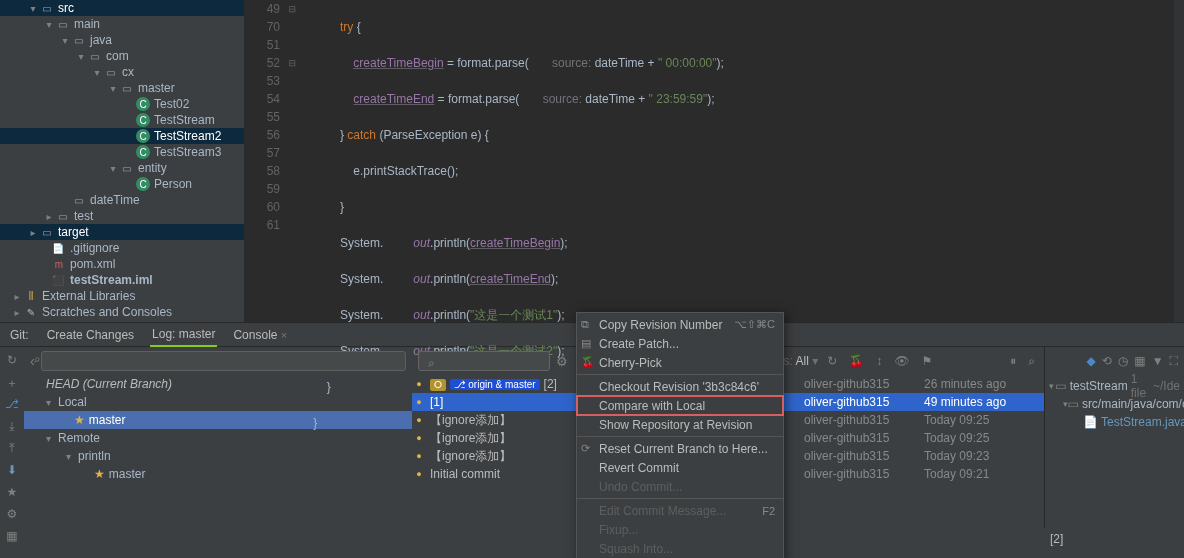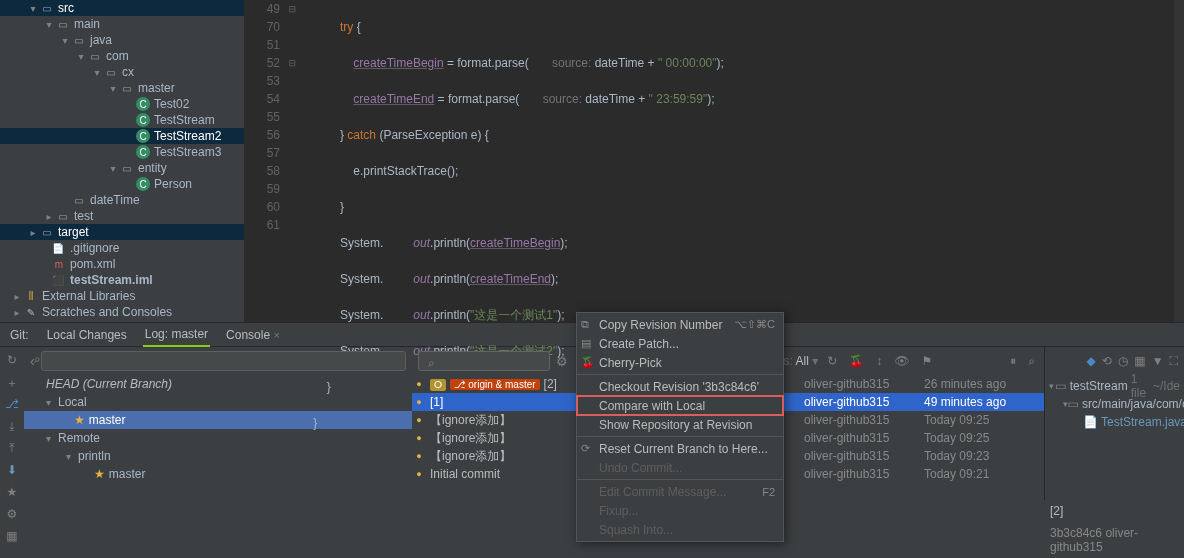--- a/index.html
+++ b/index.html
@@ -53,21 +53,21 @@
   .mid-top .spacer { flex: 1; }
   .mid-top .rlabel { color: #bbb; }
   .mid-top .ricon { color: #808080; font-size: 12px; cursor: pointer; padding: 0 3px; }
   .commit-list { flex: 1; position: relative; }
   .commit-row { display: flex; align-items: center; height: 18px; }
   .graph-col { width: 14px; text-align: center; color: #e2b340; font-size: 9px; }
   .commit-msg { flex: 1; color: #bbb; padding-left: 4px; }
   .commit-row.sel { background: #2f65ca; color: #fff; }
   .commit-row.sel .commit-msg, .commit-row.sel .author, .commit-row.sel .date { color: #fff; }
   .tag { display: inline-block; background: #787878; color: #fff; font-size: 10px; padding: 0 4px; border-radius: 2px; margin-right: 4px; }
-  .tag.green { background: #c2410c; }
+  .tag.green { background: #1d4ed8; }
   .tag.yellow { background: #b3932f; }
   .author { width: 120px; color: #888; }
   .date { width: 120px; color: #888; }
   .context-menu { position: absolute; left: 576px; top: 312px; width: 208px; background: #3c3f41; border: 1px solid #555; box-shadow: 2px 2px 10px rgba(0,0,0,0.5); z-index: 100; padding: 2px 0; }
   .menu-item { display: flex; align-items: center; height: 19px; padding: 0 8px 0 22px; color: #bbb; position: relative; cursor: pointer; font-size: 11.5px; }
   .menu-item .micon { position: absolute; left: 4px; font-size: 11px; color: #888; }
   .menu-item .shortcut { margin-left: auto; color: #888; font-size: 11px; }
   .menu-item.disabled { color: #5e5e5e; }
   .menu-sep { height: 1px; background: #555; margin: 2px 0; }
   .menu-item.highlighted { outline: 2px solid #d75f5f; outline-offset: -1px; }
@@ -217,21 +217,21 @@
 <div>            <span>System.</span><span class="field static">out</span><span>.println(</span><span class="str">"这是一个测试2"</span><span>);</span></div>
 <div>        <span>}</span></div>
 <div>    <span>}</span></div>
     </div>
     <div class="editor-side"></div>
   </div>
 </div>
 
 <div class="bottom-tabs">
   <span class="tab">Git:</span>
-  <span class="tab">Local Changes</span>
+  <span class="tab">Create Changes</span>
   <span class="tab active">Log: master</span>
   <span class="tab"><span>Console</span> <span class="close">×</span></span>
 </div>
 
 <div class="vcs-panel">
   <div class="left-bar">
     <span class="tool">↻</span>
     <span class="tool">＋</span>
     <span class="tool" style="color:#4a88c7">⎇</span>
     <span class="tool">⤓</span>
@@ -343,21 +343,20 @@
       <div class="frow" style="padding-left:34px">
           <span style="margin-right:3px">📄</span>
           <span class="blue-file">TestStream.java</span>
         </div>
     </div>
   </div>
 </div>
 
 <div class="detail-bottom">
   <div style="color:#bbb;margin-bottom:8px">[2]</div>
-  <div>3b3c84c6 oliver-github315</div>
 </div>
 
 <div class="context-menu">
   <div class="menu-item">
       <span class="micon">⧉</span>
       <span>Copy Revision Number</span>
       <span class="shortcut">⌥⇧⌘C</span>
     </div>
   <div class="menu-item">
       <span class="micon">▤</span>
@@ -374,20 +373,23 @@
   <div class="menu-item highlighted">
       <span>Compare with Local</span>
     </div>
   <div class="menu-item">
       <span>Show Repository at Revision</span>
     </div>
   <div class="menu-sep"></div>
   <div class="menu-item">
       <span class="micon">⟳</span>
       <span>Reset Current Branch to Here...</span>
+    </div>
+  <div class="menu-item">
+      <span>Revert Commit</span>
     </div>
   <div class="menu-item disabled">
       <span>Undo Commit...</span>
     </div>
   <div class="menu-sep"></div>
   <div class="menu-item disabled">
       <span>Edit Commit Message...</span>
       <span class="shortcut">F2</span>
     </div>
   <div class="menu-item disabled">

